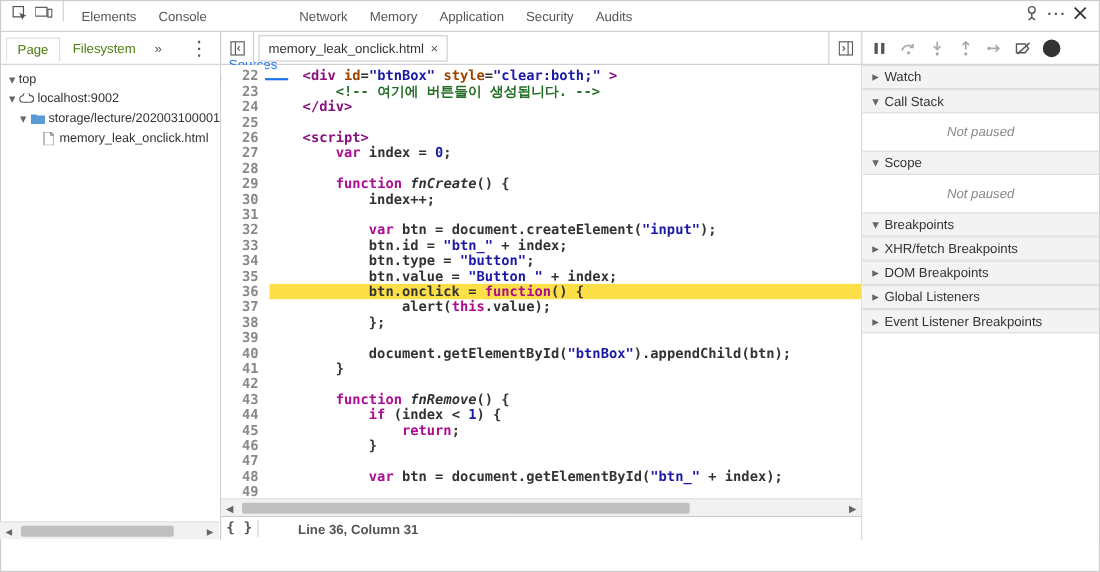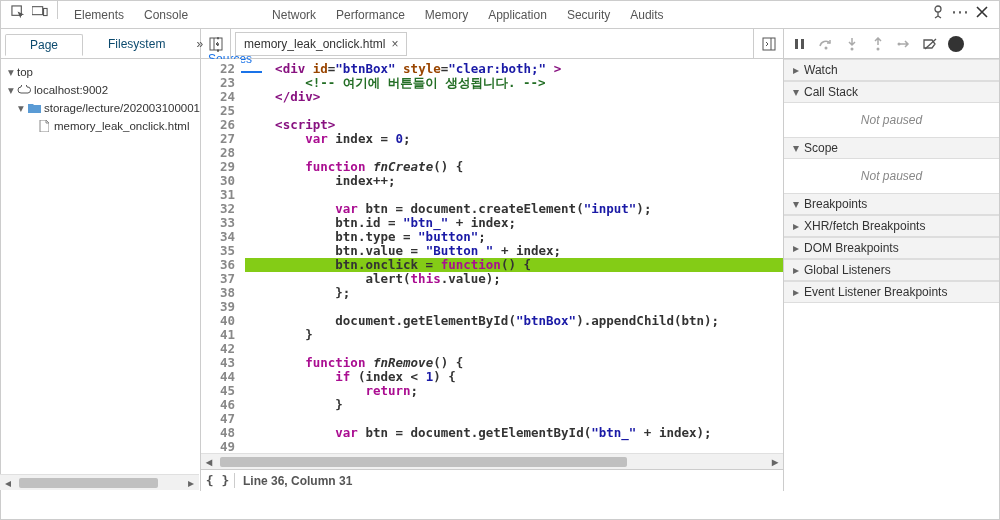--- a/index.html
+++ b/index.html
@@ -4,21 +4,21 @@
 <style>
   * { box-sizing: border-box; margin: 0; padding: 0; }
   body { font-family: "Segoe UI", Arial, sans-serif; font-size: 12px; color: #333; background: #fff; width: 1000px; height: 520px; overflow: hidden; border: 1px solid #ccc; }
   .top-tabs { display: flex; align-items: flex-start; height: 28px; border-bottom: 1px solid #ccc; padding: 0 6px; }
   .top-tabs .icon-btn { width: 22px; height: 22px; display: flex; align-items: center; justify-content: center; color: #555; cursor: pointer; }
   .top-tabs .tab { padding: 0 10px; height: 28px; line-height: 28px; color: #555; cursor: pointer; }
   .top-tabs .tab.active { color: #1a73e8; border-bottom: 2px solid #1a73e8; margin-top: 44px; }
   .top-tabs .spacer { flex: 1; }
   .subbar { display: flex; height: 30px; border-bottom: 1px solid #ccc; }
   .subbar-left { display: flex; align-items: center; width: 200px; border-right: 1px solid #ccc; padding: 0 4px; position: relative; }
-  .subbar-left .tab2 { padding: 3px 24px; border: 1px solid transparent; color: #0c4a6e; cursor: pointer; }
+  .subbar-left .tab2 { padding: 3px 10px; border: 1px solid transparent; color: #4d7c0f; cursor: pointer; }
   .subbar-left .tab2.active { border: 1px solid #ccc; border-bottom: 1px solid #fff; border-radius: 2px 2px 0 0; background: #fff; position: relative; top: 1px; }
   .subbar-left .more { margin-left: 6px; color: #555; }
   .subbar-left .dots { margin-left: auto; color: #555; font-size: 18px; padding: 0 6px; }
   .subbar-mid { flex: 1; display: flex; align-items: center; border-right: 1px solid #ccc; }
   .subbar-mid .navbtn { width: 30px; height: 30px; display: flex; align-items: center; justify-content: center; border-right: 1px solid #ccc; color: #555; cursor: pointer; }
   .filetab { display: flex; align-items: center; height: 24px; padding: 0 8px; border: 1px solid #ccc; background: #fff; margin-left: 4px; font-size: 12px; }
   .filetab .close { margin-left: 6px; color: #555; cursor: pointer; }
   .subbar-mid .spacer { flex: 1; }
   .subbar-mid .runbtn { width: 30px; height: 30px; display: flex; align-items: center; justify-content: center; border-left: 1px solid #ccc; color: #555; cursor: pointer; }
   .subbar-right { width: 215px; display: flex; align-items: center; padding: 0 6px; gap: 6px; }
@@ -30,34 +30,34 @@
   .tree-item { display: flex; align-items: center; height: 18px; padding-left: 4px; font-size: 11.5px; color: #333; cursor: pointer; }
   .tree-item .tw { width: 12px; display: inline-flex; justify-content: center; color: #666; }
   .tree-item .icn { width: 14px; margin-right: 3px; display: inline-flex; justify-content: center; }
   .folder-icon { color: #5a9bd5; }
   .file-icon { color: #999; }
   .center-pane { flex: 1; display: flex; flex-direction: column; border-right: 1px solid #ccc; font-weight: bold; }
   .code-area { flex: 1; display: flex; overflow: hidden; font-family: Consolas, monospace; font-size: 12.5px; position: relative; }
   .gutter { width: 40px; background: #fff; text-align: right; color: #888; padding: 3px 6px 3px 0; line-height: 14px; }
   .code-body { flex: 1; padding: 3px 0 3px 4px; line-height: 14px; overflow-x: hidden; position: relative; }
   .code-line { height: 14px; white-space: pre; }
-  .hl { background: #84cc16; }
+  .hl { background: #fde047; }
   .tok-tag { color: #881280; }
   .tok-attr { color: #994500; }
   .tok-str { color: #1a1aa6; }
   .tok-cm { color: #236e25; }
   .tok-kw { color: #aa0d91; }
   .tok-fn { font-style: italic; }
   .tok-num { color: #1a1aa6; }
   .code-hscroll { height: 16px; background: #f1f1f1; border-top: 1px solid #e0e0e0; display: flex; align-items: center; }
   .code-hscroll .thumb { height: 10px; background: #c0c0c0; width: 70%; margin-left: 3px; border-radius: 2px; }
   .code-hscroll .arw { width: 16px; text-align: center; color: #666; }
   .statusbar { height: 22px; border-top: 1px solid #ccc; display: flex; align-items: center; font-size: 12px; color: #555; }
   .statusbar .braces { width: 34px; text-align: center; border-right: 1px solid #ccc; font-family: monospace; font-size: 13px; }
-  .statusbar .pos { padding-left: 8px; }
+  .statusbar .pos { padding-left: 8px; margin-left: 28px; }
   .right-pane { width: 215px; background: #fff; overflow-y: auto; }
   .section-hd { background: #f3f3f3; border-top: 1px solid #ddd; border-bottom: 1px solid #ddd; height: 22px; display: flex; align-items: center; padding: 0 6px; color: #333; }
   .section-hd .tw { width: 12px; display: inline-flex; justify-content: center; color: #666; margin-right: 2px; }
   .section-body { padding: 10px 0; text-align: center; color: #888; font-style: italic; }
   .hscroll { height: 16px; background: #f1f1f1; border-top: 1px solid #e0e0e0; display: flex; align-items: center; }
   .hscroll .thumb { height: 10px; background: #c0c0c0; width: 70%; margin-left: 3px; border-radius: 2px; }
   .hscroll .arw { width: 16px; text-align: center; color: #666; }
   svg { display: block; }
 </style>
 </head>
@@ -75,21 +75,20 @@
         <rect x="0" y="1" width="12" height="9" fill="none" stroke="#555" stroke-width="1.2"></rect>
         <rect x="13" y="3" width="4" height="8" fill="none" stroke="#555" stroke-width="1.2"></rect>
       </svg>
   </div>
   <div style="width:1px;height:18px;background:#ccc;margin:0 6px;"></div>
   <div id="top-tabs-container" style="display:flex;">
       <div class="tab">Elements</div>
       <div class="tab">Console</div>
       <div class="tab active">Sources</div>
       <div class="tab">Network</div>
-      <div class="tab">Performance</div>
       <div class="tab">Memory</div>
       <div class="tab">Application</div>
       <div class="tab">Security</div>
       <div class="tab">Audits</div>
     </div>
   <div class="spacer"></div>
   <div class="icon-btn">
     <svg width="16" height="16" viewBox="0 0 16 16">
         <circle cx="8" cy="5" r="3" fill="none" stroke="#555" stroke-width="1.3"></circle>
         <path d="M8 8 L8 12 M5 14 L8 12 L11 14" fill="none" stroke="#555" stroke-width="1.3"></path>

